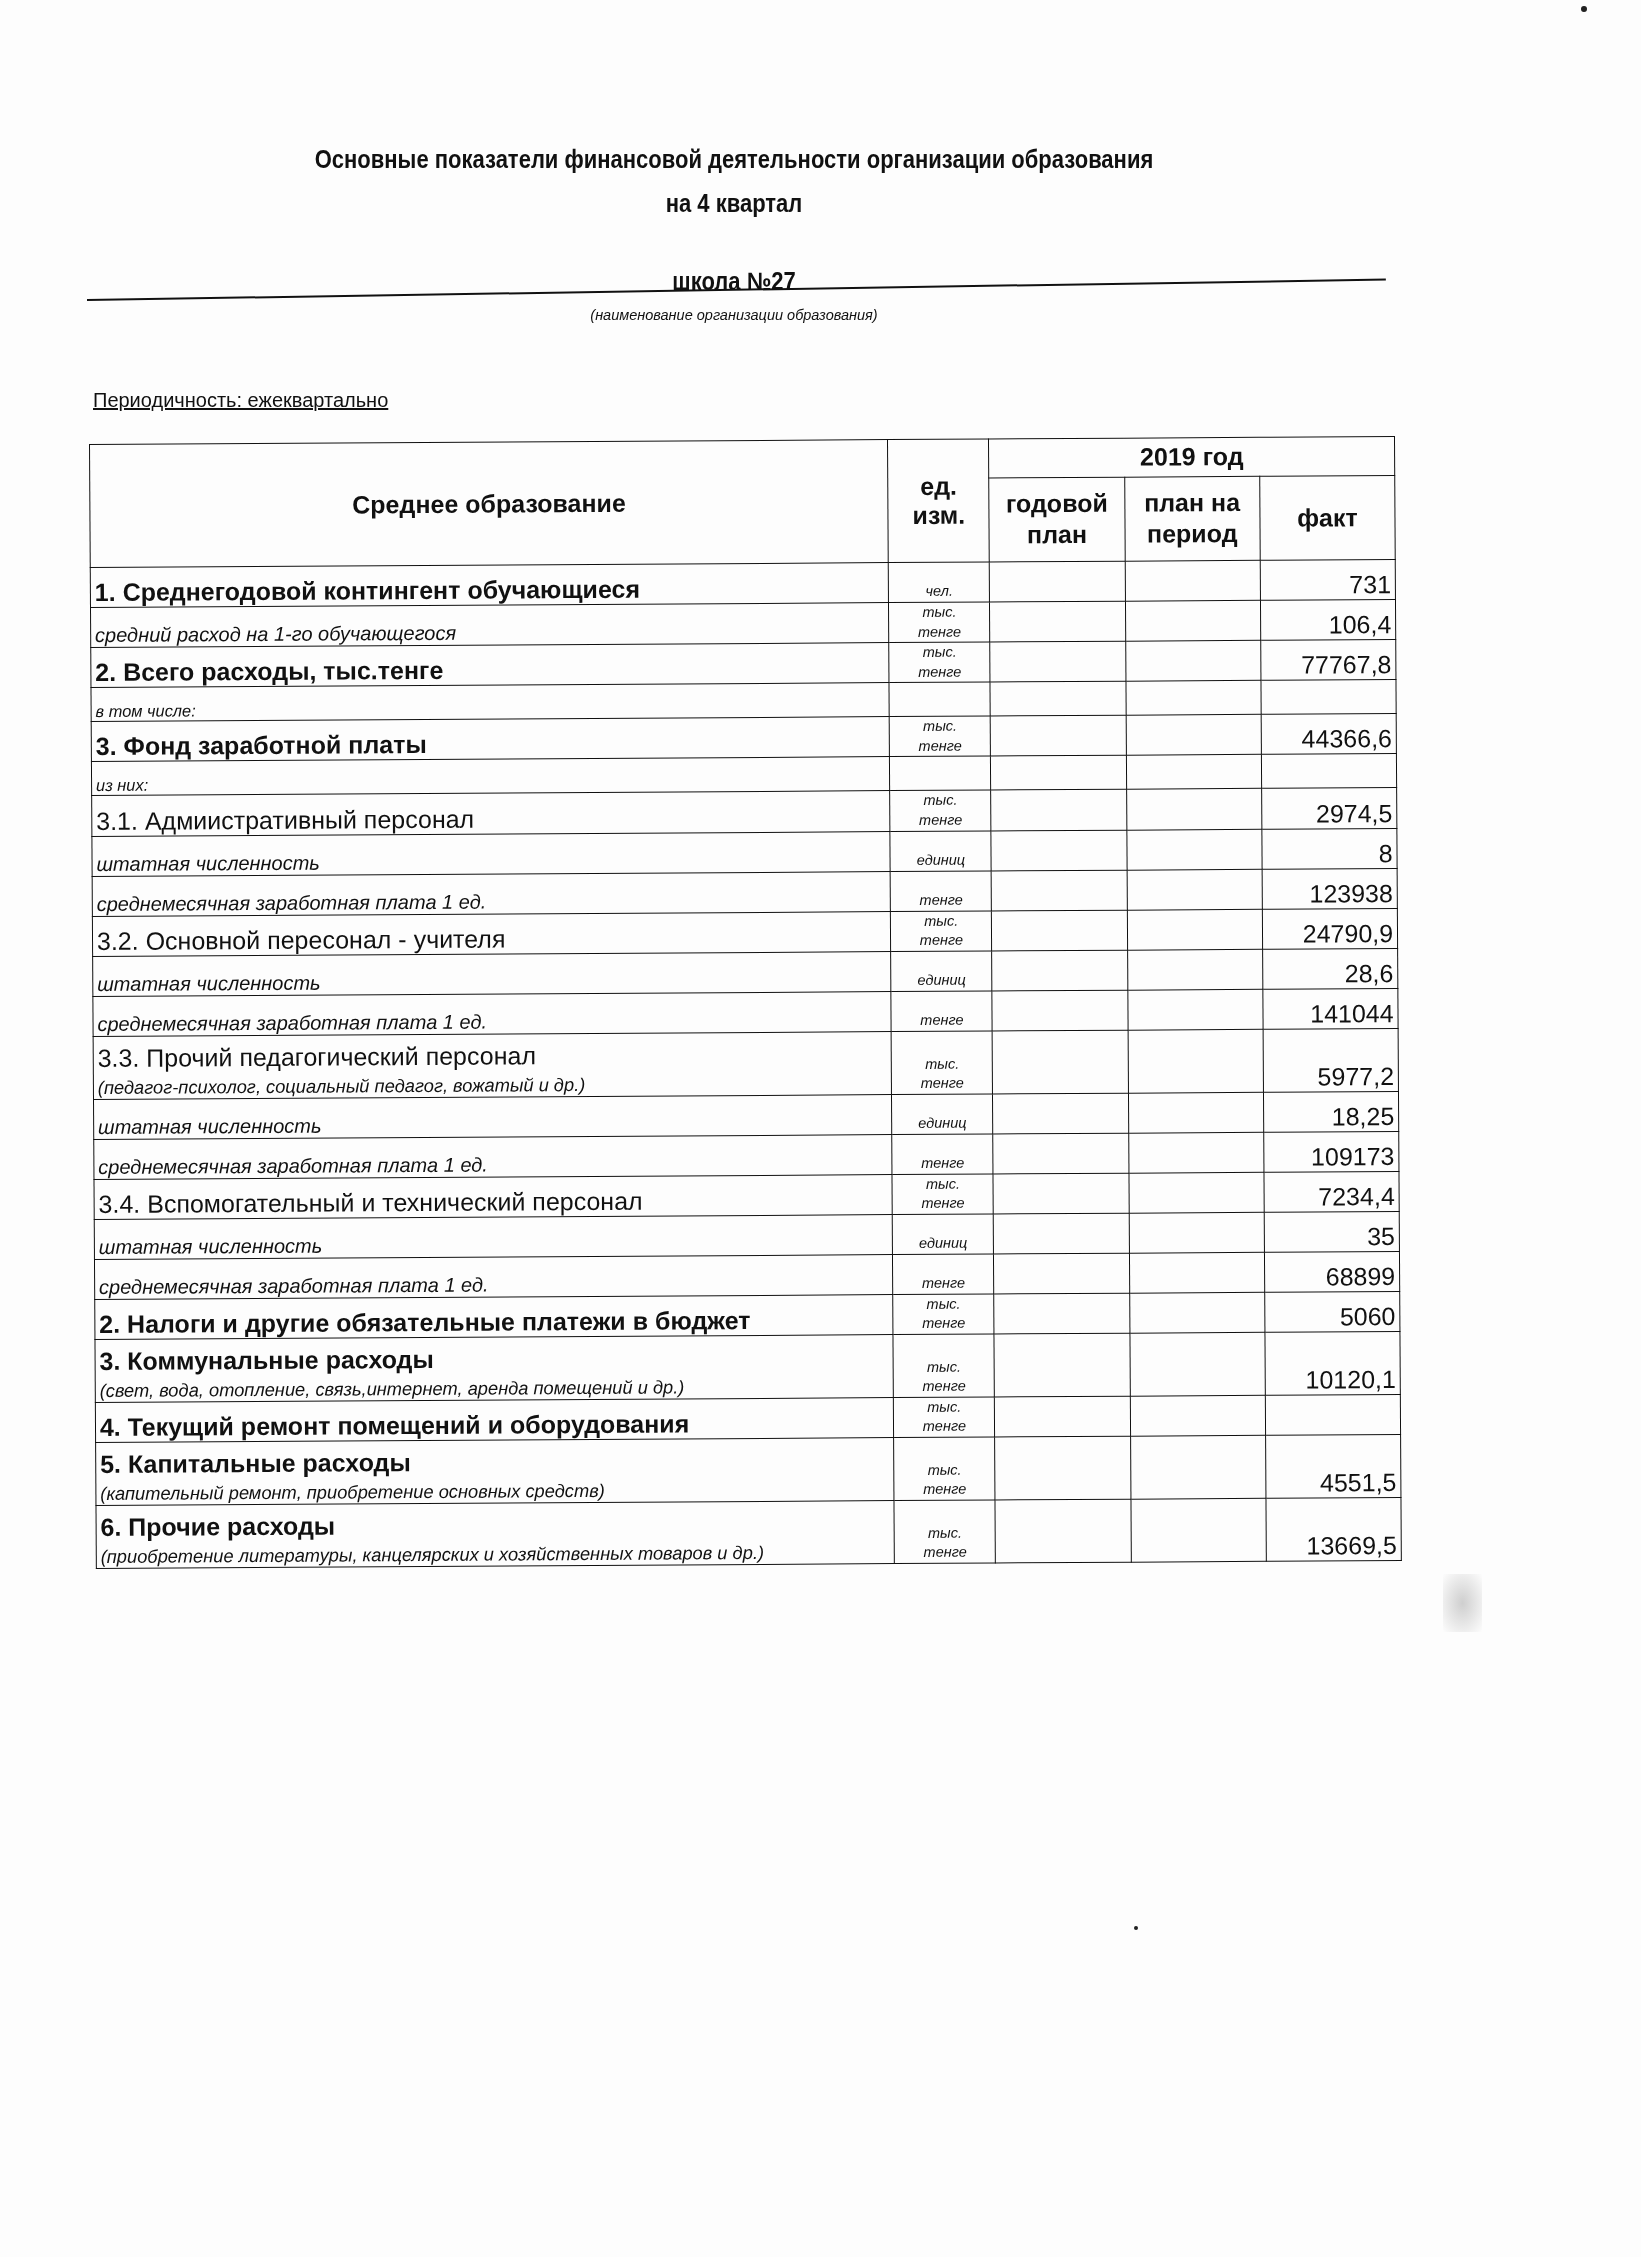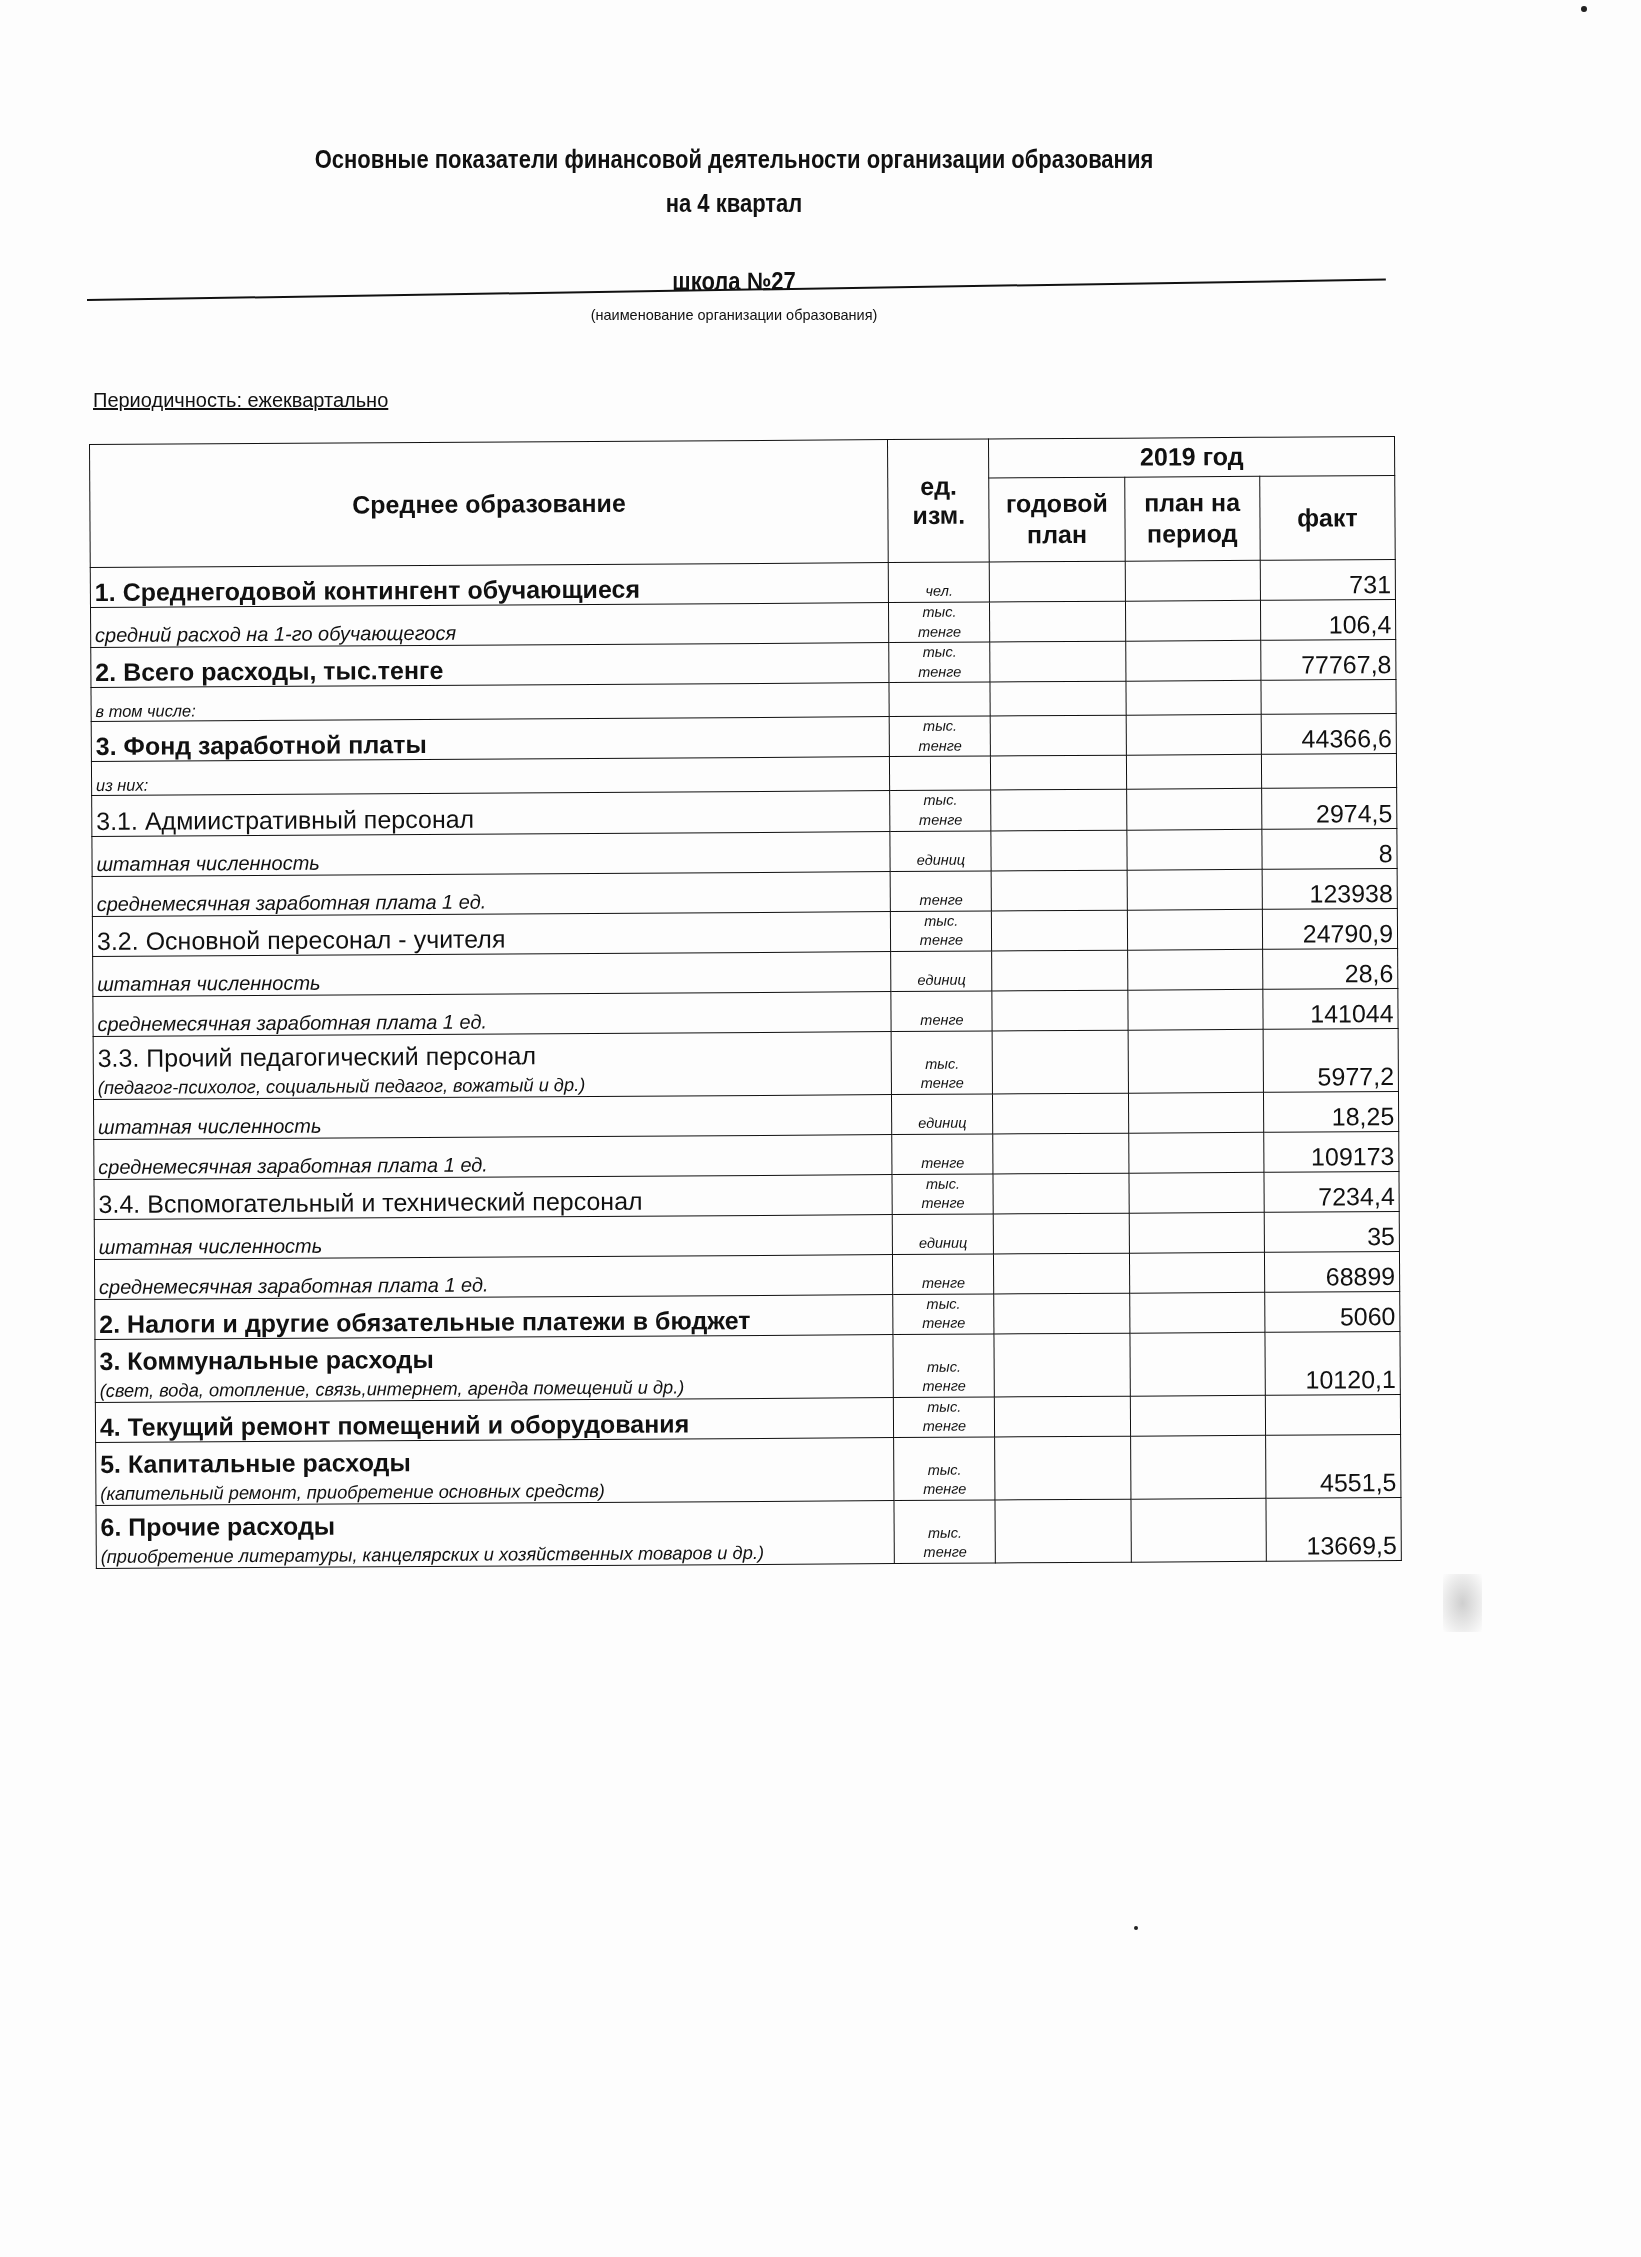--- a/index.html
+++ b/index.html
@@ -8,21 +8,21 @@
   .page { position:absolute; left:0; top:0; width:1641px; height:2257px; background:#fdfdfd; }
   .title { position:absolute; left:0; width:1468px; text-align:center; font-size:25px;
            font-weight:bold; transform:scaleX(0.88); transform-origin:734px 0; }
   .t1 { top:145px; }
   .t2 { top:189px; }
   .org { position:absolute; top:267px; left:0; width:1468px; text-align:center;
          font-size:25px; font-weight:bold; transform:scaleX(0.88); transform-origin:734px 0; }
   .org-line { position:absolute; top:299px; left:87px; width:1299px; height:1.9px; background:#111;
               transform:rotate(-0.9deg); transform-origin:left center; }
   .org-caption { position:absolute; top:307px; left:0; width:1468px; text-align:center;
-                 font-size:14.5px; }
+                 font-size:14.5px; font-style:italic; }
   .periodicity { position:absolute; top:389px; left:93px; font-size:20px; 
                  text-decoration:underline; }
 
   table.report { position:absolute; left:89px; top:444px; border-collapse:collapse;
                  width:1306px; transform:rotate(-0.35deg); transform-origin:left top; }
   table.report td, table.report th { border:1.9px solid #111; padding:0 3.9px; vertical-align:bottom; }
   table.report th { font-weight:bold; font-size:25px; text-align:center; vertical-align:middle; }
   th.h-main { width:787px; height:122px; font-weight:normal; font-weight:bold; }
   th.h-unit { width:92px;margin-left:36px; }
   th.h-year { height:37px; }

